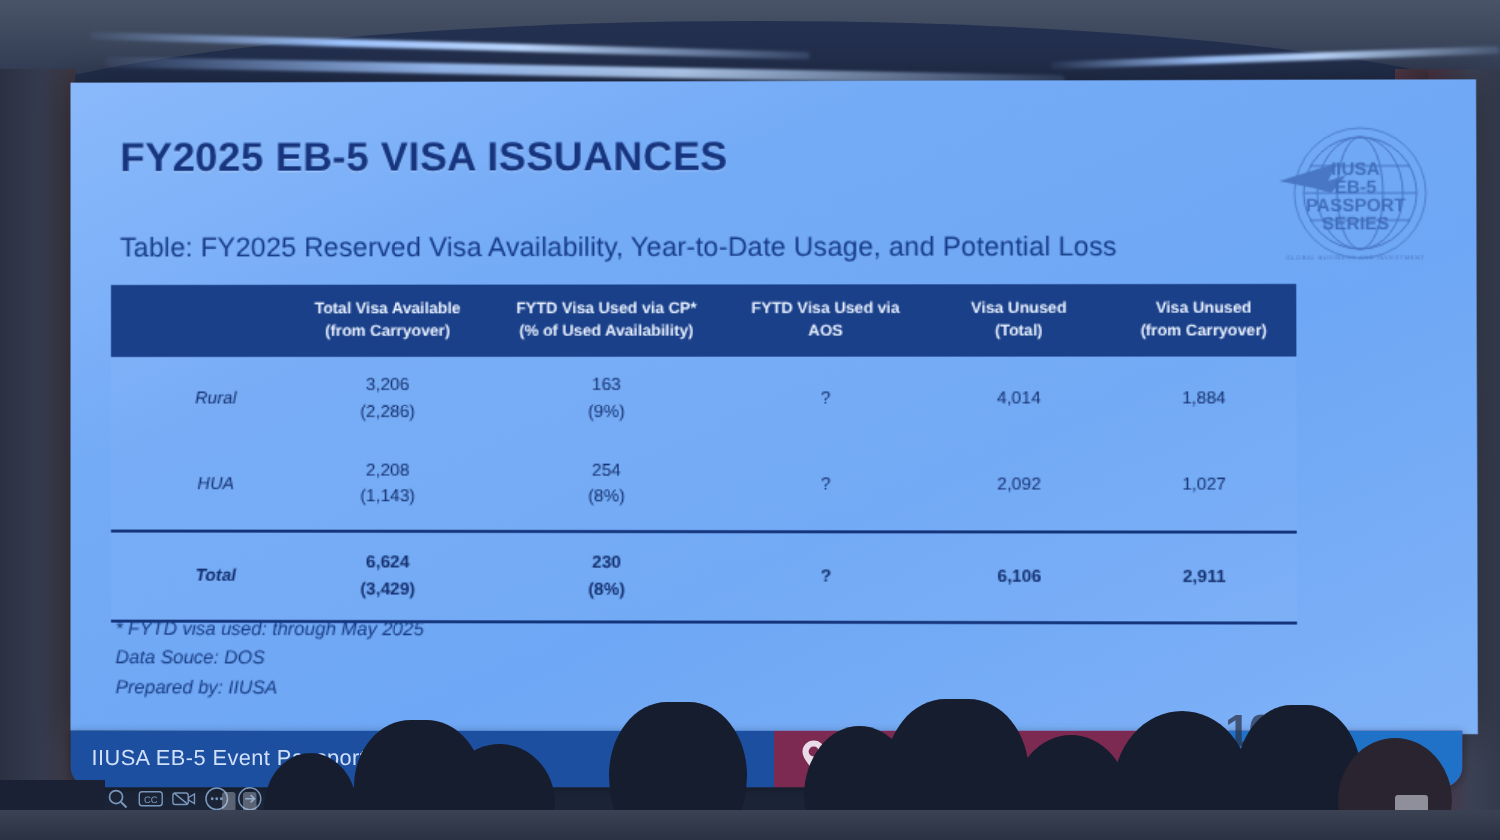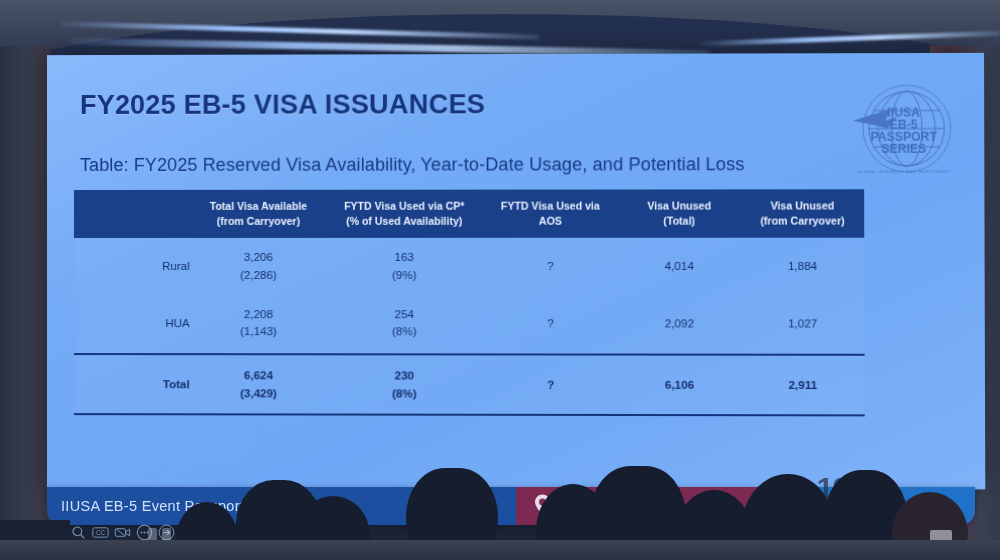--- a/index.html
+++ b/index.html
@@ -72,21 +72,21 @@
     color:#e8f0ff;
     font-size:10.5px;font-weight:bold;line-height:1.45;
     padding:9px 2px;text-align:center;vertical-align:middle;
   }
   thead th.c0{text-align:left;padding-left:12px;}
   tbody td{
     font-size:11.5px;color:#15306f;text-align:center;
     padding:11px 2px;line-height:1.5;
     background:rgba(255,255,255,.035);
   }
-  tbody td.c0{text-align:right;padding-left:24px;font-size:11.5px;}
+  tbody td.c0{text-align:center;padding-left:24px;font-size:11.5px;font-style:italic;}
   tbody tr.total td{font-weight:bold;border-top:2.5px solid #14357c;padding-top:12px;}
   tbody tr.hua td{border-bottom:2.5px solid #14357c;padding-bottom:13px;}
   tbody tr.total td{border-bottom:2.5px solid #14357c;}
   .sub{display:block;}
 
   .notes{
     position:absolute;left:30px;top:355px;
     font-style:italic;font-size:12.5px;color:#183a80;line-height:1.55;
   }
 
@@ -253,20 +253,25 @@
             <span class="sub">(8%)</span>
           </td>
           <td>?</td>
           <td>6,106</td>
           <td>2,911</td>
         </tr>
       </tbody>
     </table>
   </div>
 
+  <div class="notes">
+    <div>* FYTD visa used: through May 2025</div>
+    <div>Data Souce: DOS</div>
+    <div>Prepared by: IIUSA</div>
+  </div>
 </div>
 
 <div id="banner">
   <div class="bn-blue">
     <span class="txt">IIUSA EB-5 Event Passport Series</span>
   </div>
   <div class="bn-maroon">
     <span>
       <svg width="17" height="21" viewBox="0 0 17 21" aria-hidden="true">
         <path d="M8.5 0.6C4.3 0.6 1 3.9 1 8c0 5.3 7.5 12.4 7.5 12.4S16 13.3 16 8c0-4.1-3.3-7.4-7.5-7.4z" fill="#e9dbe7"></path>

